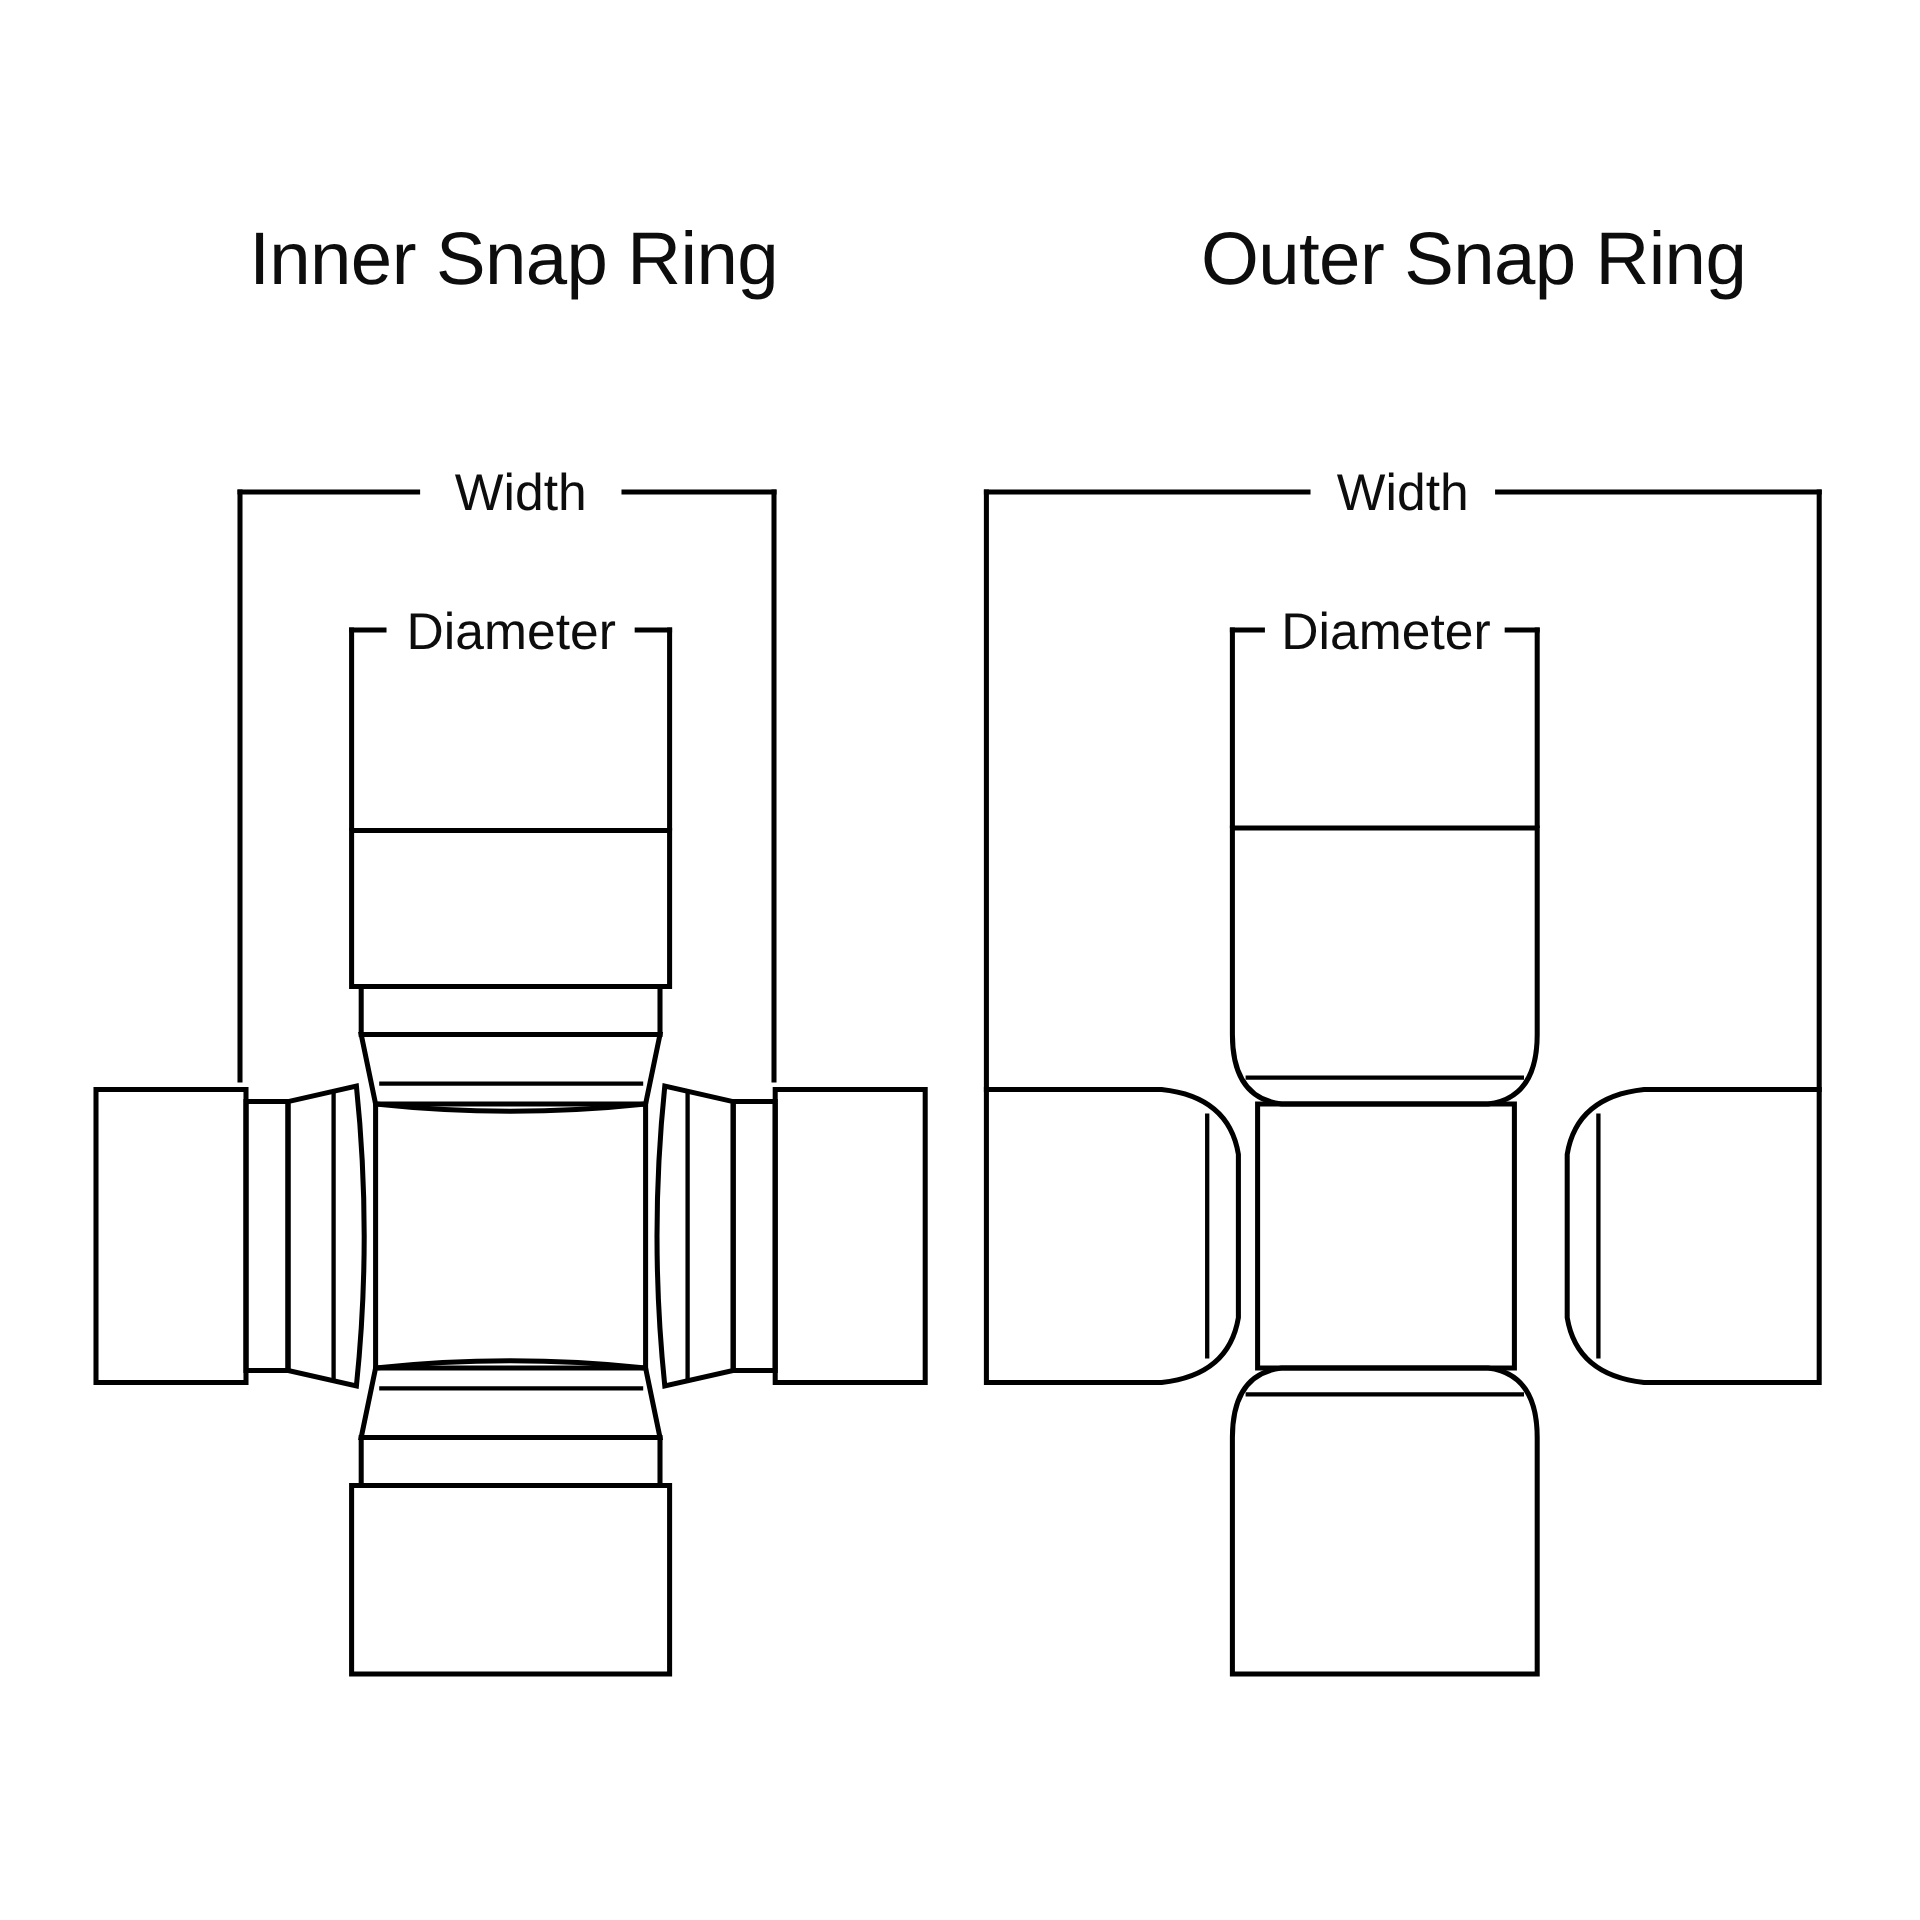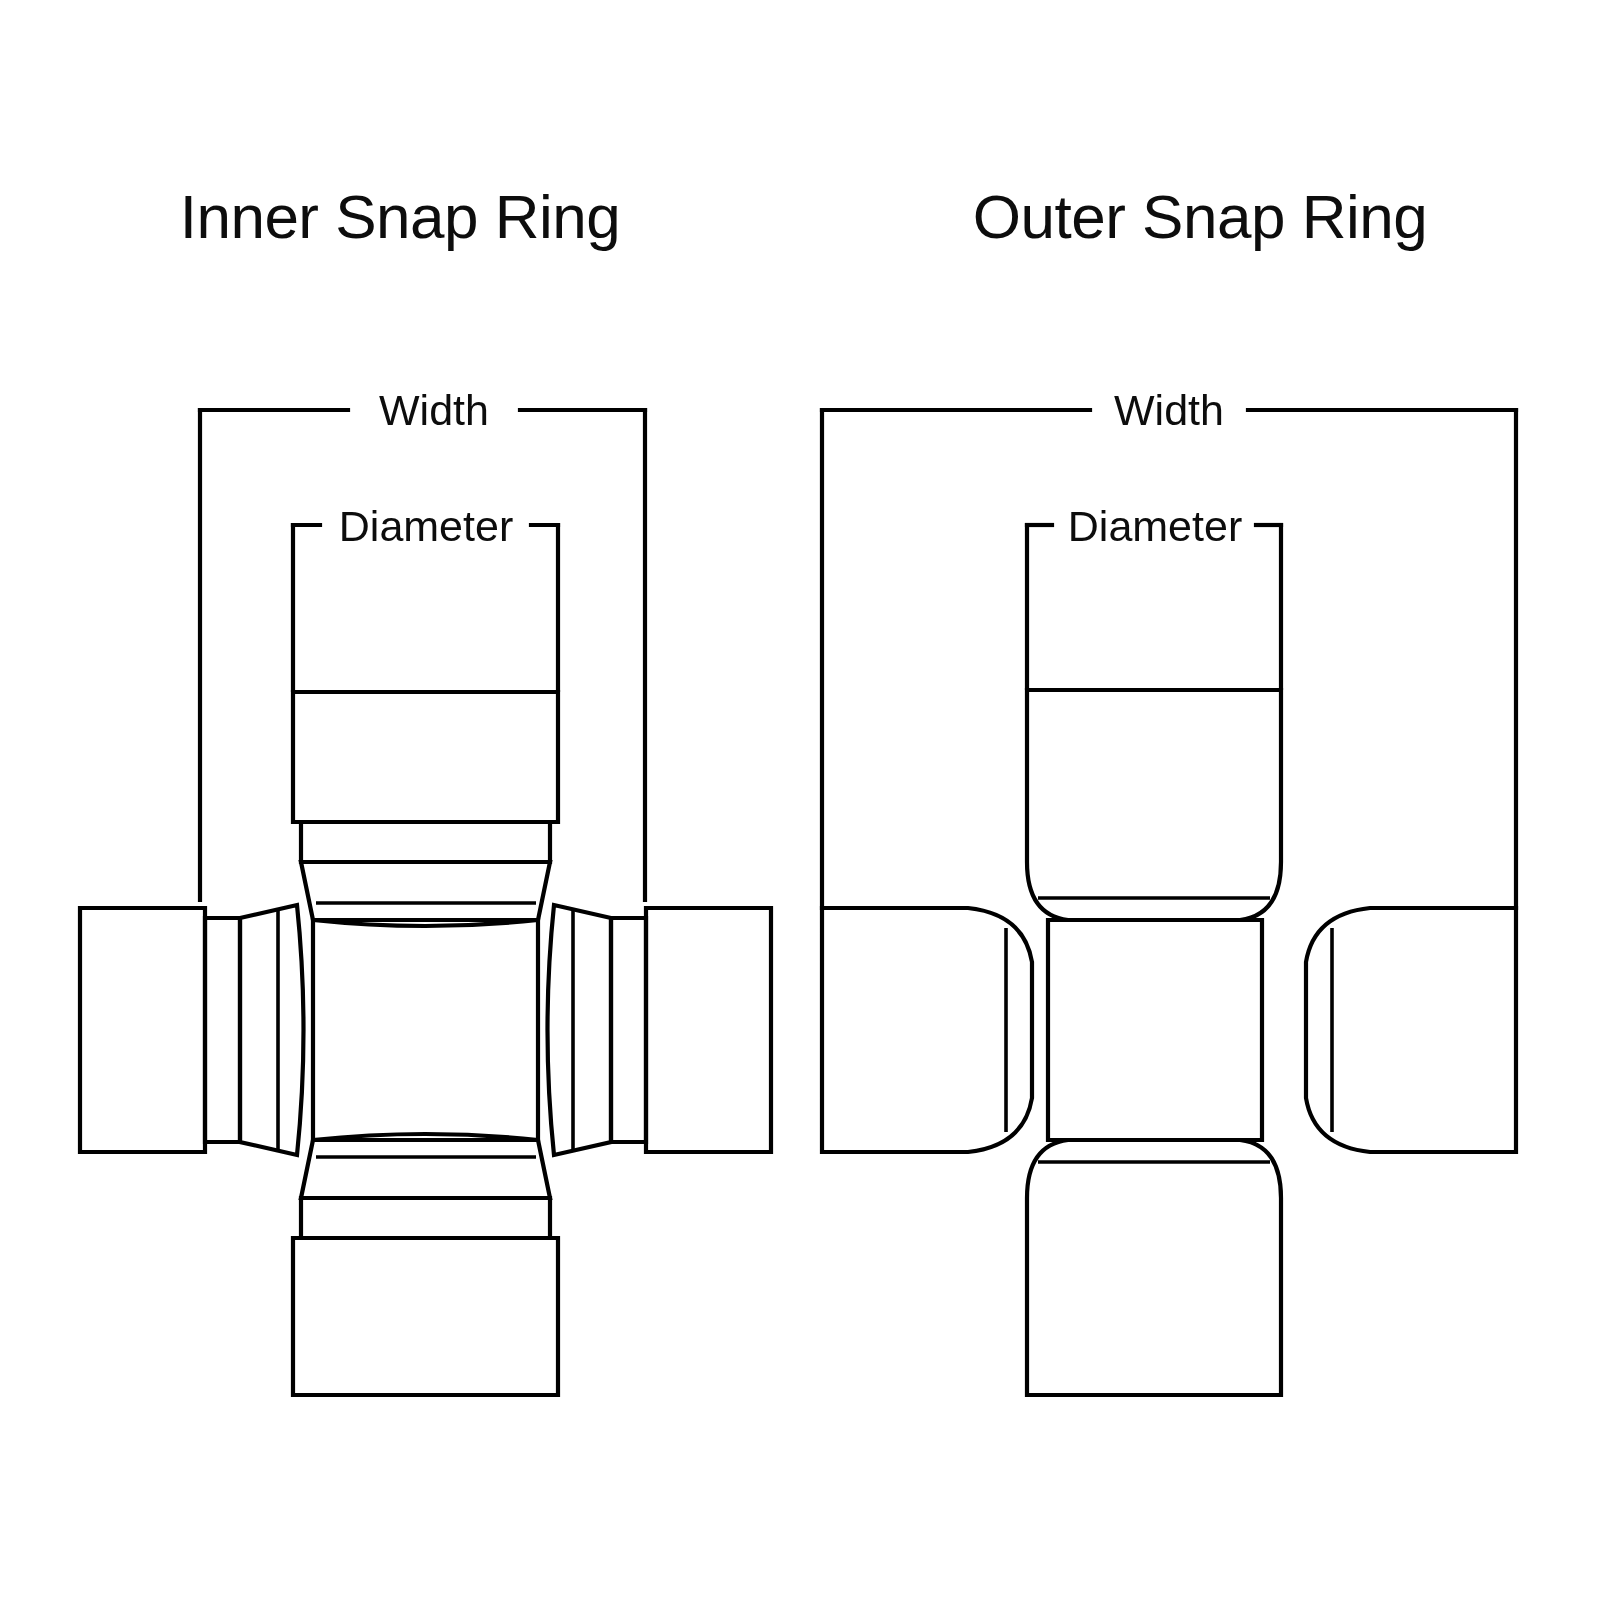--- a/index.html
+++ b/index.html
@@ -34,20 +34,21 @@
     top: 184px;
     left: 0;
     width: 800px;
     text-align: center;
     font-size: 62px;
     font-weight: 400;
     letter-spacing: -0.5px;
     line-height: 1.05;
     color: #0d0d0d;
     white-space: nowrap;
+    padding-left: 28px;
   }
 
   .drawing {
     position: absolute;
     left: 0;
     top: 0;
     width: 800px;
     height: 1600px;
     display: block;
   }

